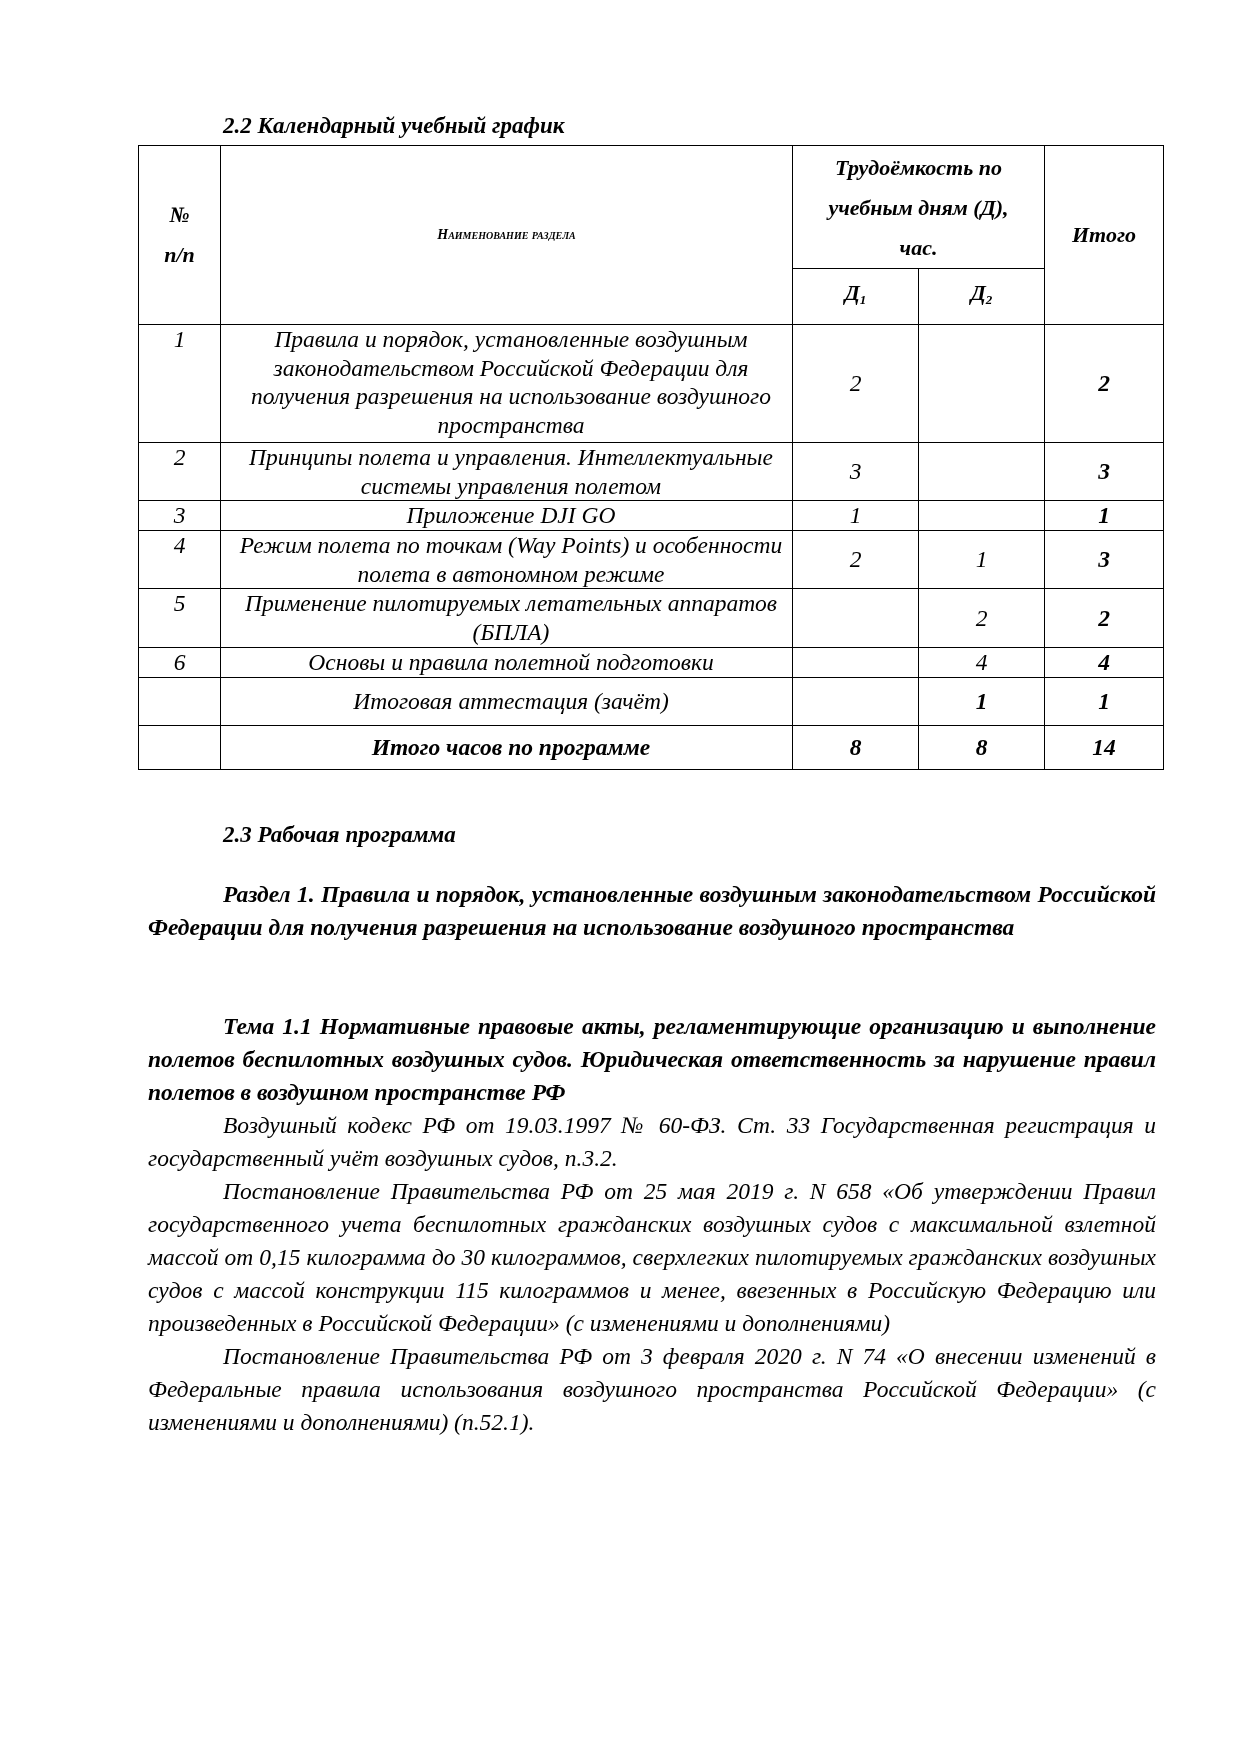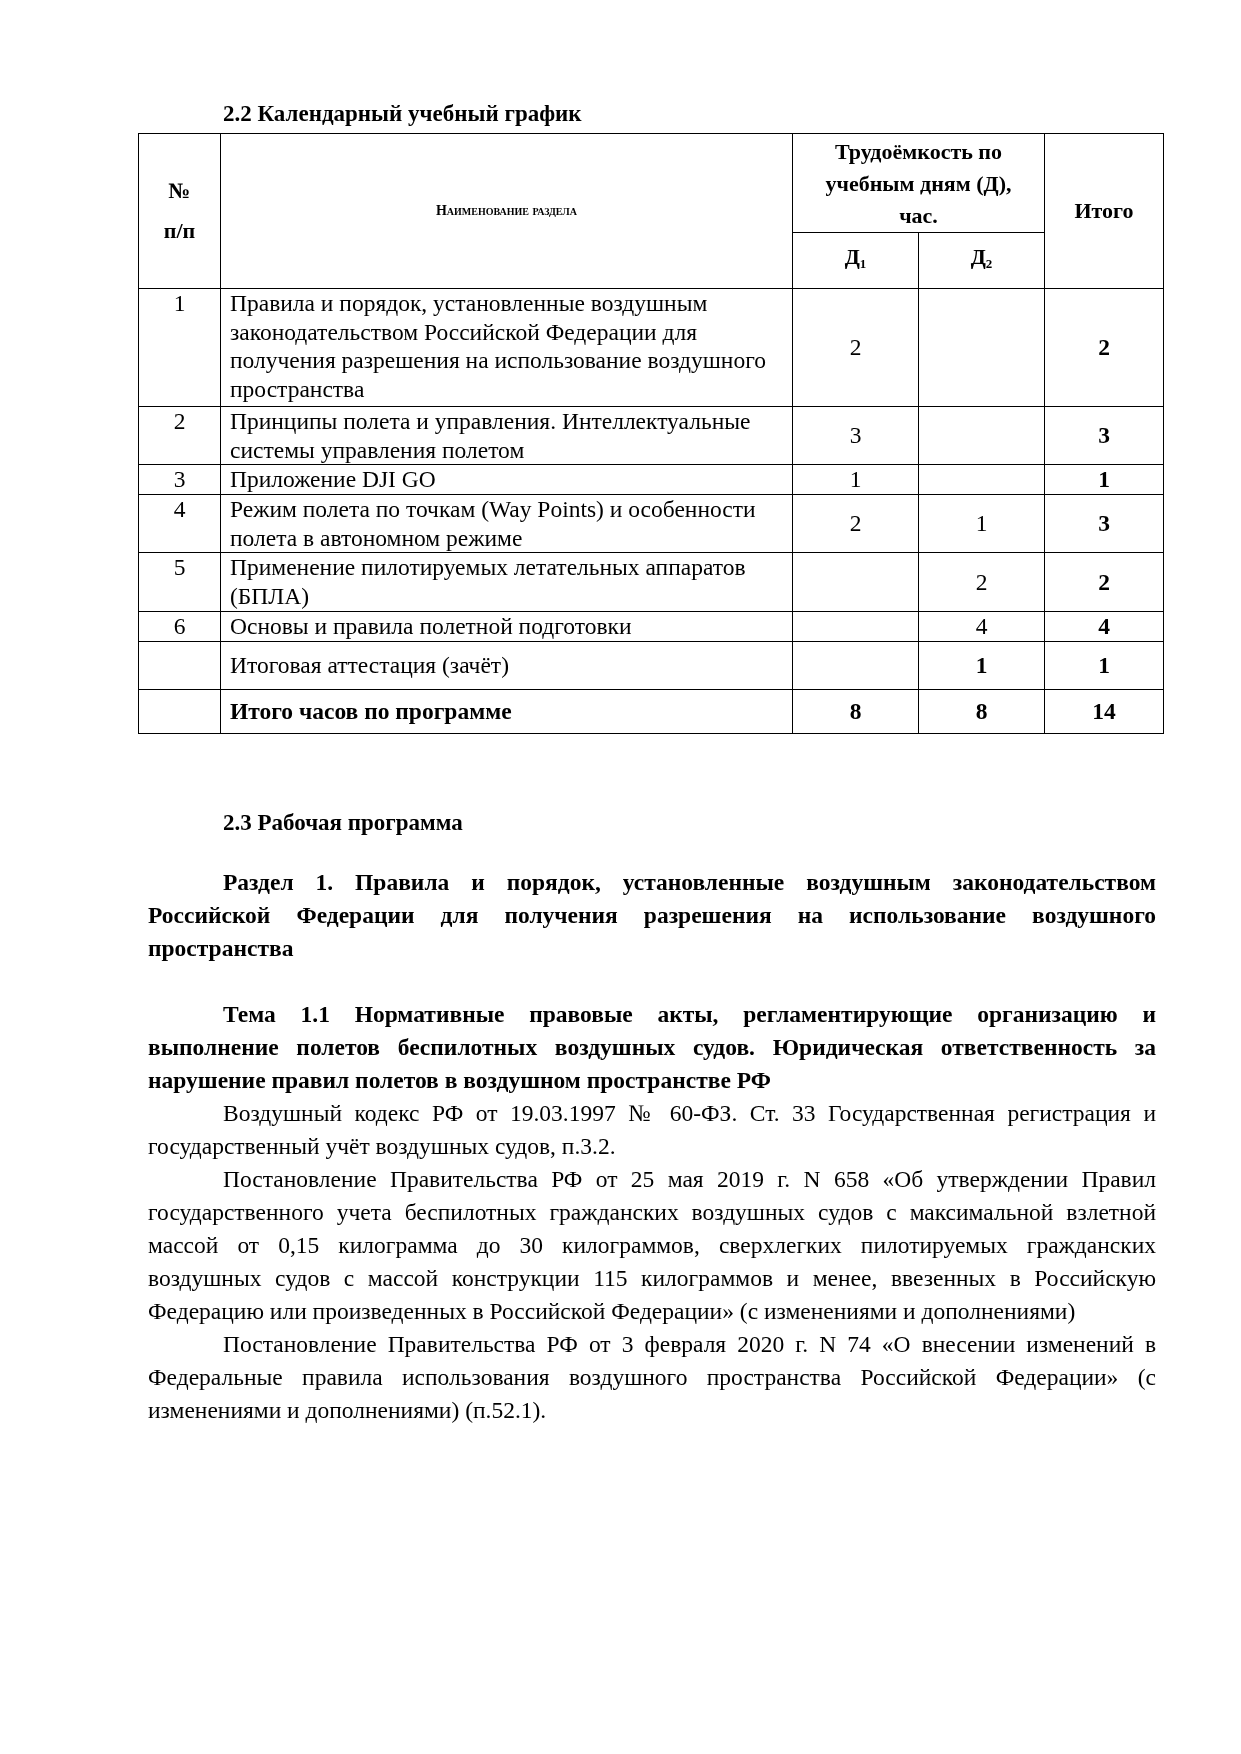--- a/index.html
+++ b/index.html
@@ -1,21 +1,21 @@
 <!DOCTYPE html>
 <html><head>
 <meta charset="utf-8">
 <style>
   html, body { margin: 0; padding: 0; background: #ffffff; }
   body {
     width: 1241px; height: 1754px; position: relative; overflow: hidden;
     font-family: "Liberation Serif", "DejaVu Serif", serif;
     color: #000000;
   }
-  .page { position: absolute; left: 0; top: 0; width: 1241px; height: 1416px; }
+  .page { position: absolute; left: 0; top: 12px; width: 1241px; height: 1416px; font-style: italic; }
 
   .sec-title {
     position: absolute; left: 223px; font-weight: bold; font-size: 23px; line-height: 28px; margin: 0;
   }
   #title-22 { top: 100px; }
   #title-23 { top: 809px; }
 
   table.sched {
     position: absolute; left: 138px; top: 133px; width: 1025px;
     border-collapse: collapse; table-layout: fixed;
@@ -26,27 +26,27 @@
   }
   table.sched th { font-weight: bold; text-align: center; }
   col.c-num { width: 82px; }
   col.c-name { width: 572px; }
   col.c-d1 { width: 126px; }
   col.c-d2 { width: 126px; }
   col.c-tot { width: 119px; }
 
   .h-num { height: 142px; line-height: 40px; font-size: 22px; }
   .h-name { font-variant: small-caps; font-size: 14px; letter-spacing: 0px; }
-  .h-group { height: 86px; line-height: 32px; font-size: 22px; padding-top: 2px !important; }
+  .h-group { height: 86px; line-height: 40px; font-size: 22px; padding-top: 2px !important; }
   .h-day { height: 55px; font-size: 22px; }
   .h-day sub { font-size: 13px; vertical-align: -4px; }
   .h-tot { font-size: 22px; }
 
   td.num { text-align: center; vertical-align: top !important; }
-  td.name { text-align: left; padding-left: 9px !important; vertical-align: top !important; margin-top: 16px; }
+  td.name { text-align: center; padding-left: 9px !important; vertical-align: top !important; margin-top: 16px; }
   td.val { text-align: center; }
   td.bold { font-weight: bold; }
   tr.r1 td { height: 117px; }
   tr.r2 td { height: 56px; }
   tr.r3 td { height: 29px; }
   tr.r4 td { height: 57px; }
   tr.r5 td { height: 58px; }
   tr.r6 td { height: 29px; }
   tr.r7 td { height: 47px; }
   tr.r8 td { height: 43px; }

